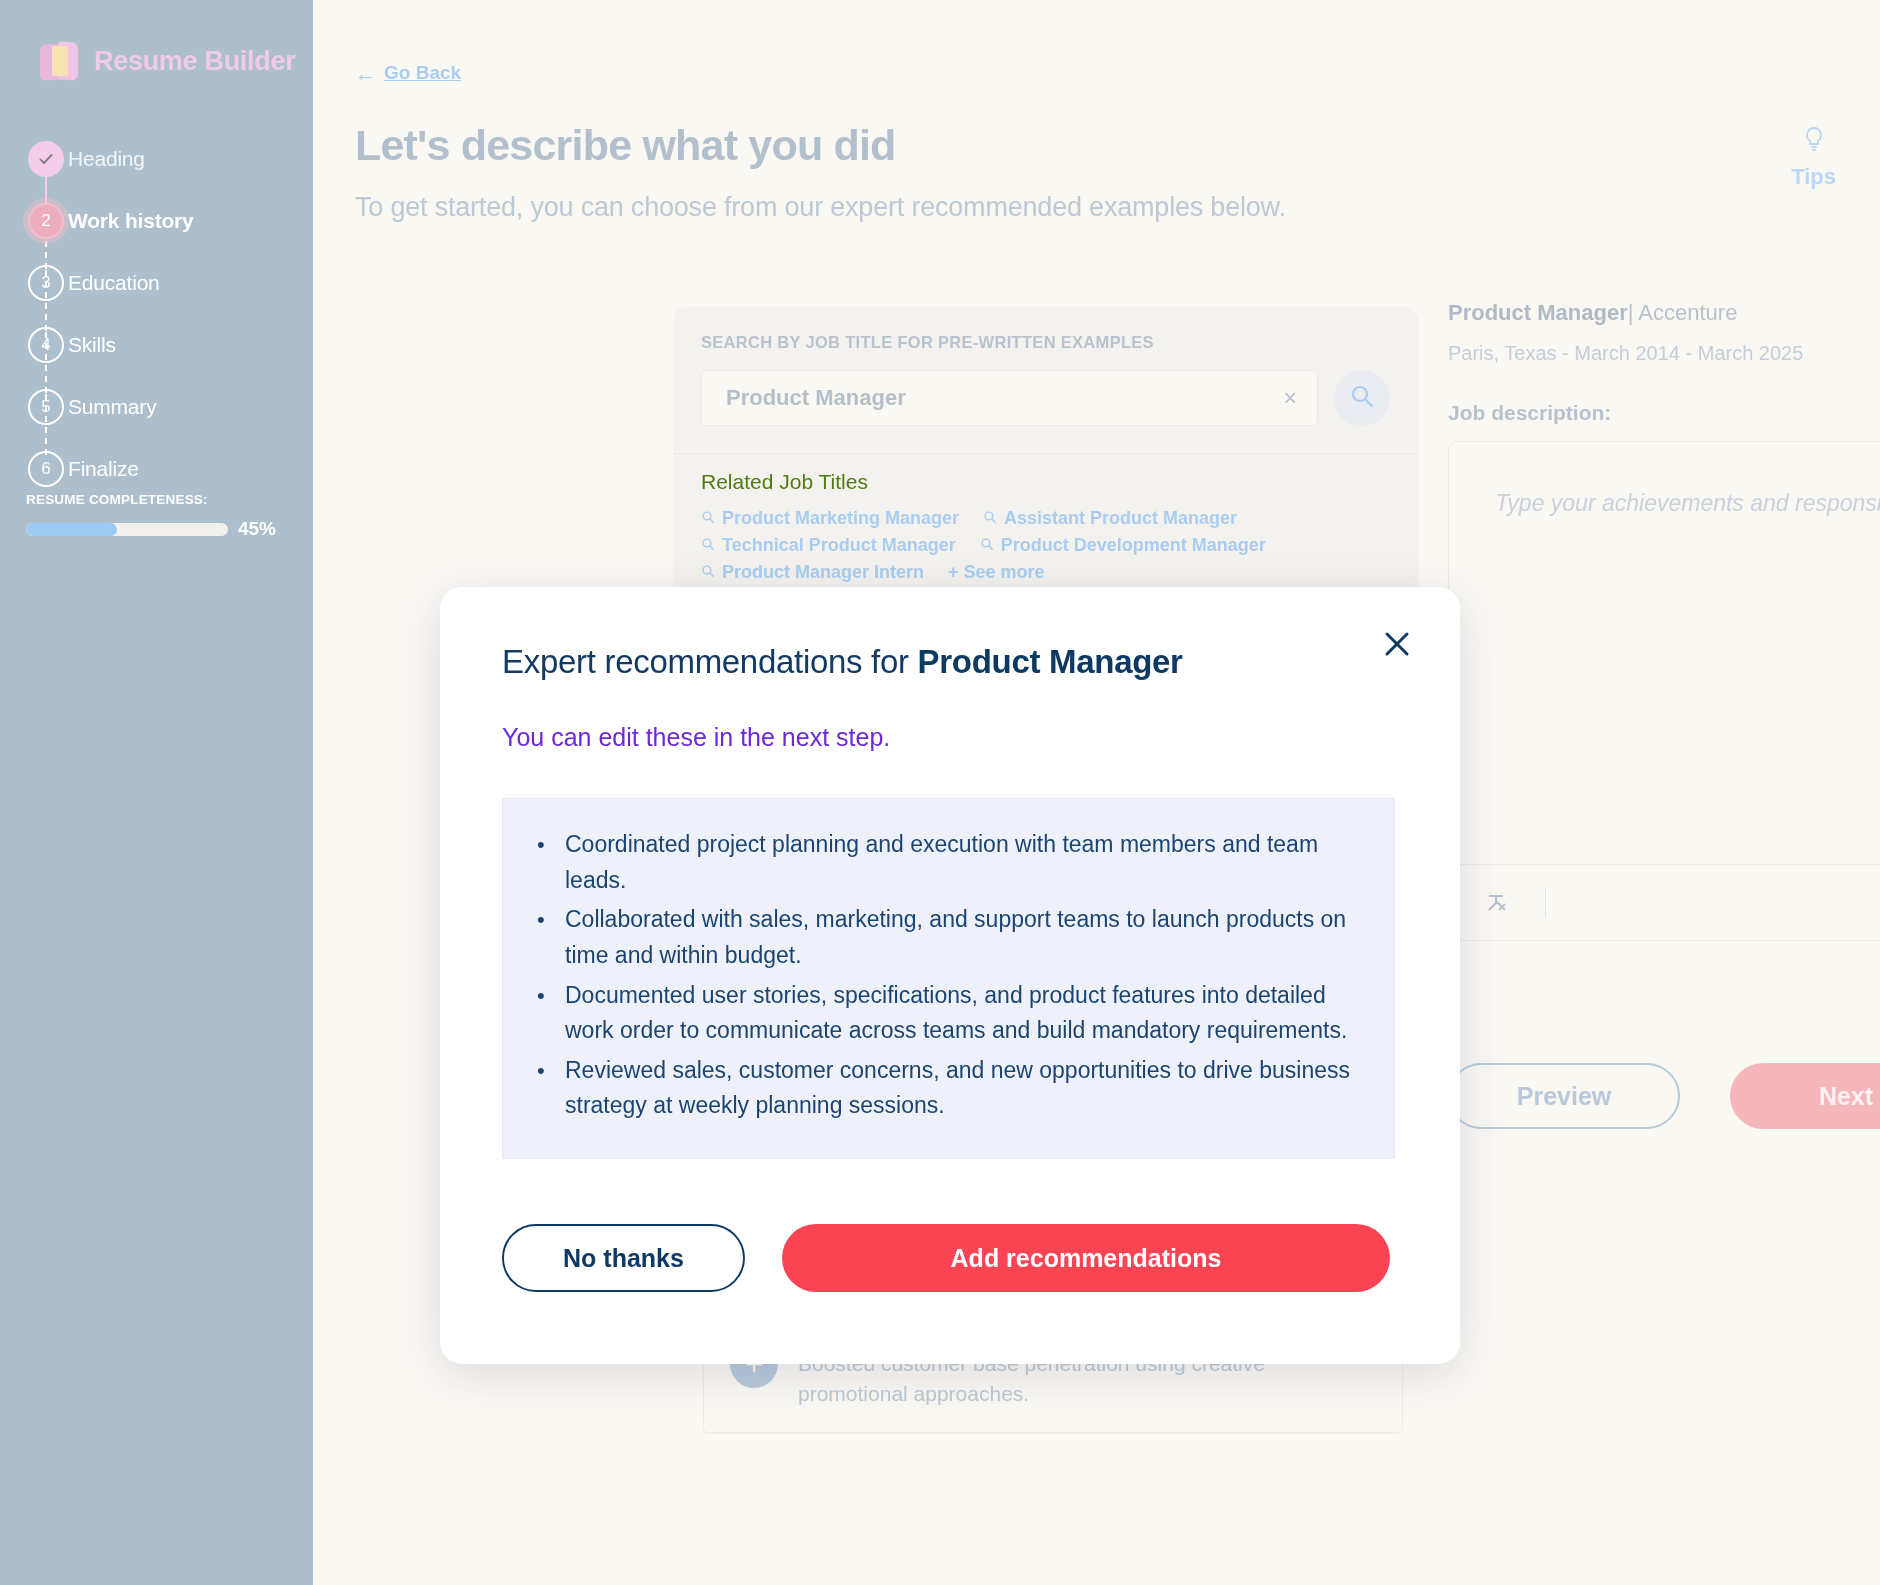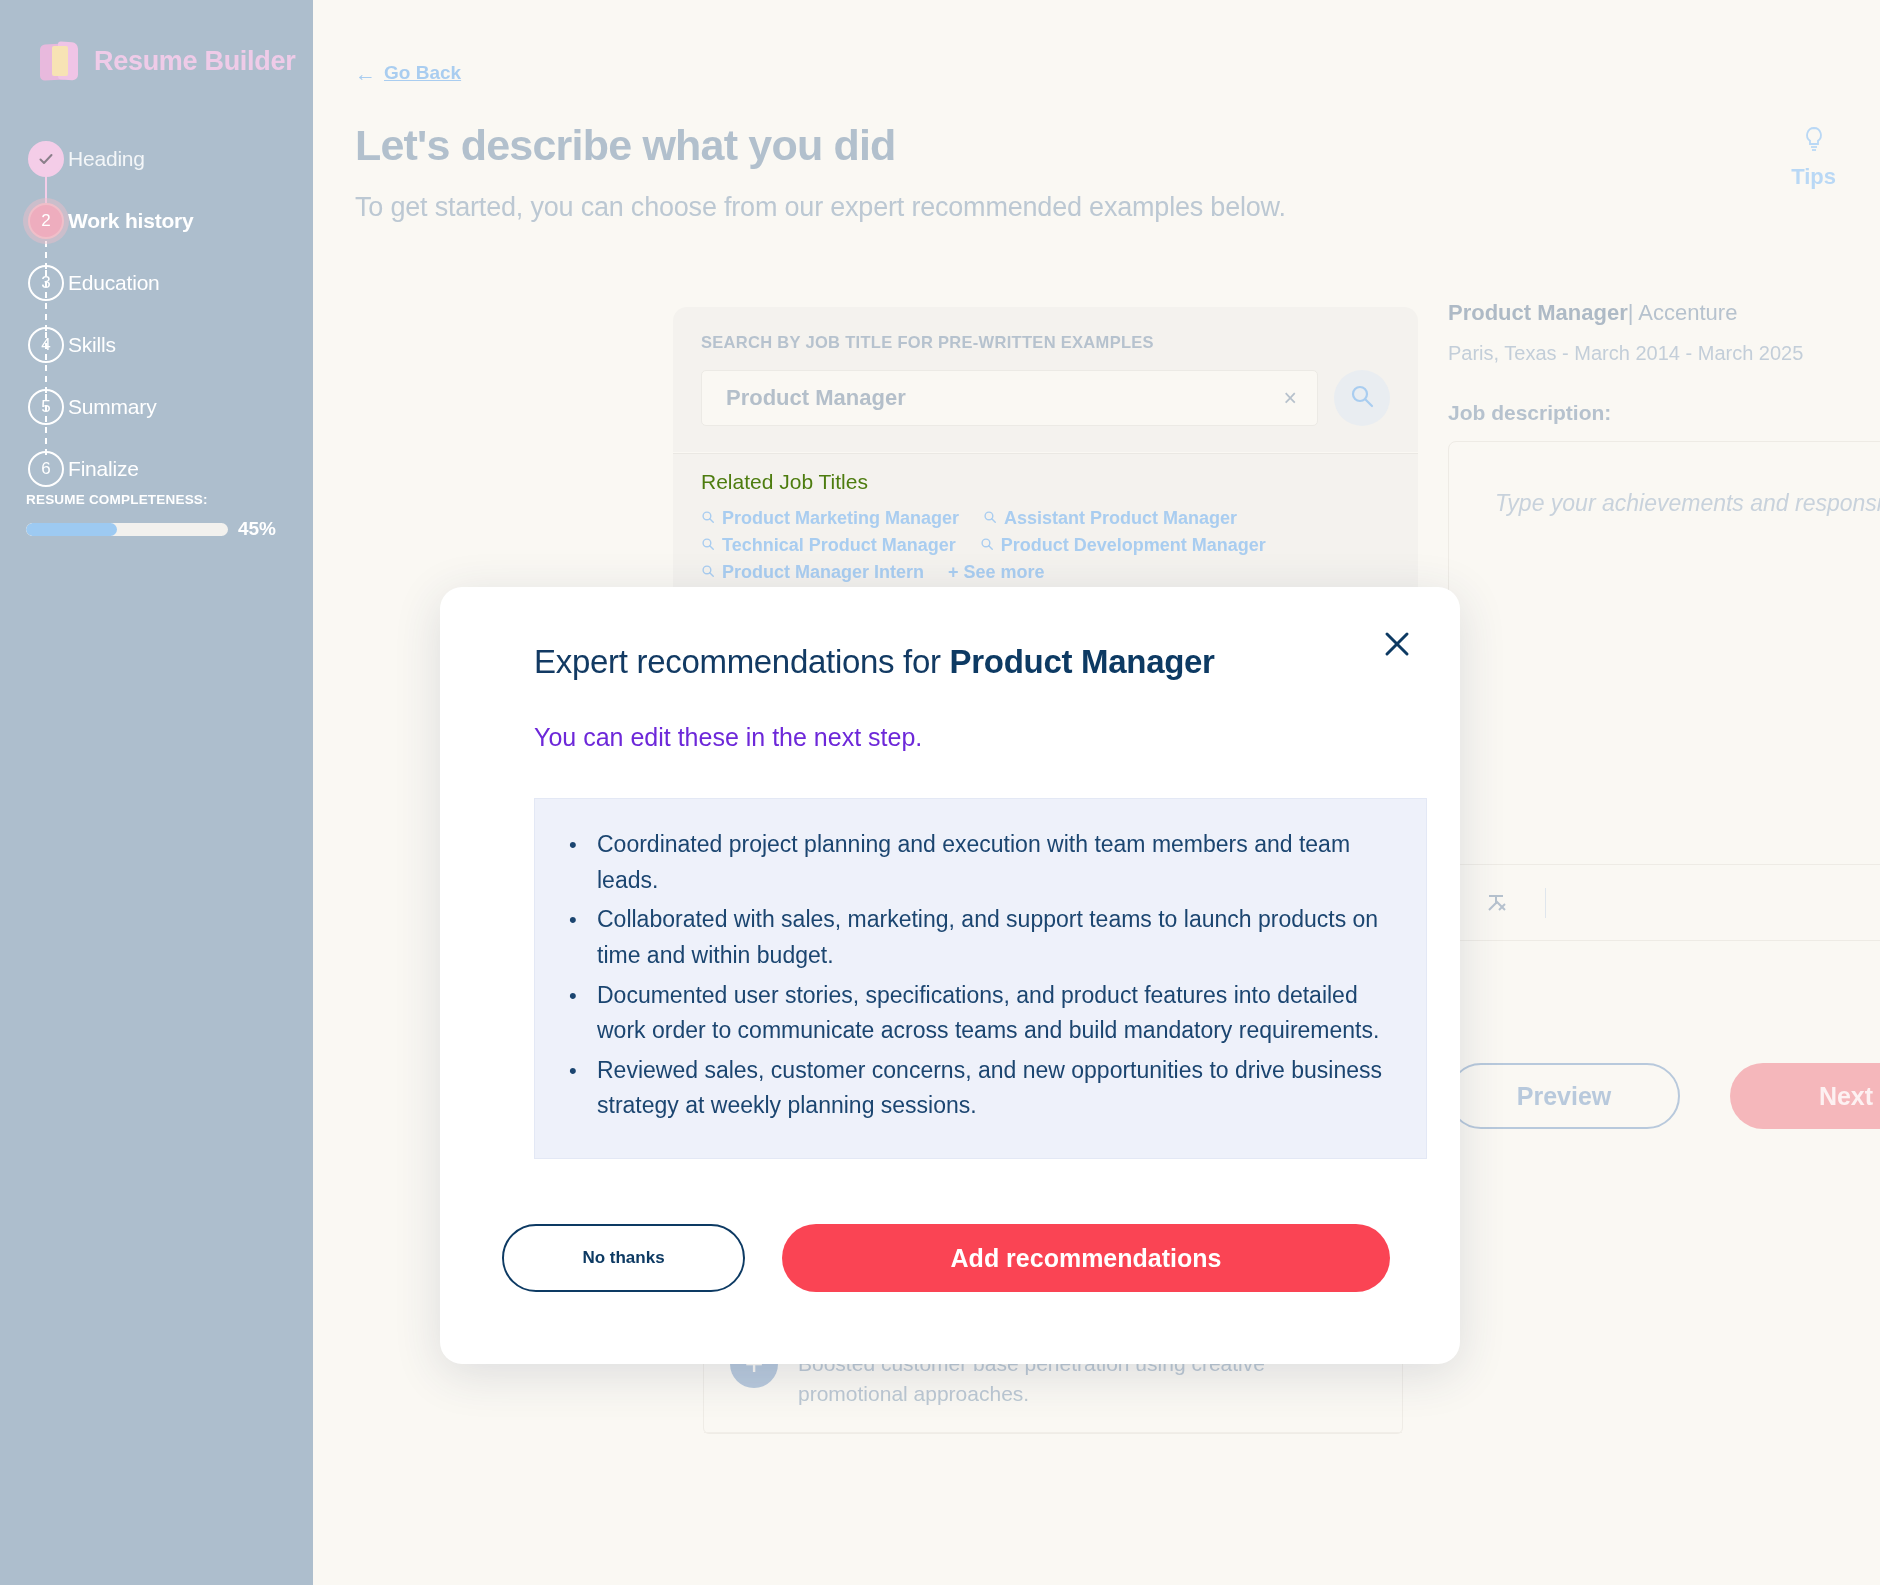--- a/index.html
+++ b/index.html
@@ -168,40 +168,40 @@
     background: #f5b7bb; color: #fdf1f2; font-size: 25px; font-weight: bold;
     display: flex; align-items: center; justify-content: center;
     font-family: "Liberation Sans", sans-serif;
   }
 
   
   .modal {
     position: absolute; left: 440px; top: 587px; width: 1020px; height: 777px;
     background: #ffffff; border-radius: 22px;
     box-shadow: 0 10px 48px rgba(40,60,90,0.14);
-    padding: 56px 62px 0 94px;
+    padding: 56px 62px 0 62px;
   }
   .modal-close {
     position: absolute; right: 40px; top: 34px; width: 46px; height: 46px;
     display: flex; align-items: center; justify-content: center; cursor: pointer;
   }
   .modal-title { font-size: 33px; color: #123a63; letter-spacing: -0.3px; }
   .modal-title b { font-weight: bold; color: #0d3a63; }
   .modal-sub { font-size: 25px; color: #6d28d9; margin-top: 42px; }
   .rec-box {
     margin-top: 46px; background: #eef1fa; border: 1px solid #e3e8f5;
     width: 893px; padding: 28px 34px 30px 34px;
   }
   .rec-list { list-style: none; }
   .rec-item { display: flex; gap: 18px; font-size: 23px; color: #1b4570; line-height: 1.55; margin-bottom: 4px; }
   .rec-bullet { flex: 0 0 10px; color: #1b4570; font-size: 22px; line-height: 1.6; }
   .modal-actions { position: absolute; left: 62px; bottom: 72px; display: flex; align-items: center; gap: 37px; }
   .btn-nothanks {
     width: 243px; height: 68px; border-radius: 34px; border: 2px solid #0d3a63;
-    background: #ffffff; color: #0d3a63; font-size: 17px; font-weight: bold;
+    background: #ffffff; color: #0d3a63; font-size: 25px; font-weight: bold;
     display: flex; align-items: center; justify-content: center;
     font-family: "Liberation Sans", sans-serif; cursor: pointer;
   }
   .btn-addrec {
     width: 608px; height: 68px; border-radius: 34px; border: 0;
     background: #fa4454; color: #ffffff; font-size: 25px; font-weight: bold;
     display: flex; align-items: center; justify-content: center;
     font-family: "Liberation Sans", sans-serif; cursor: pointer;
   }
 </style>

